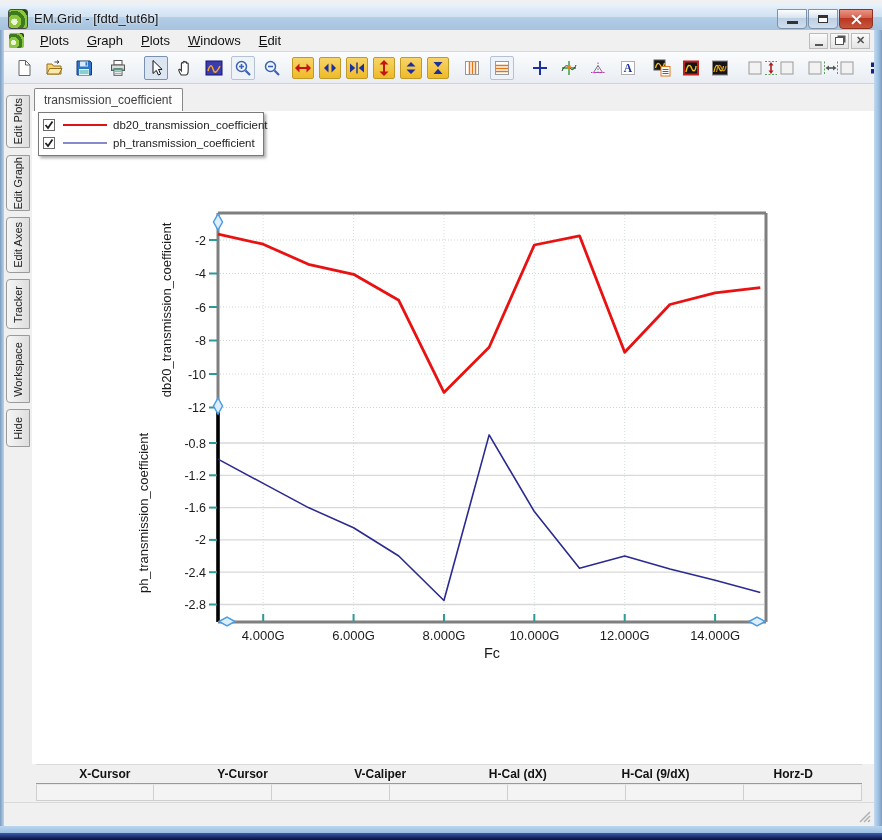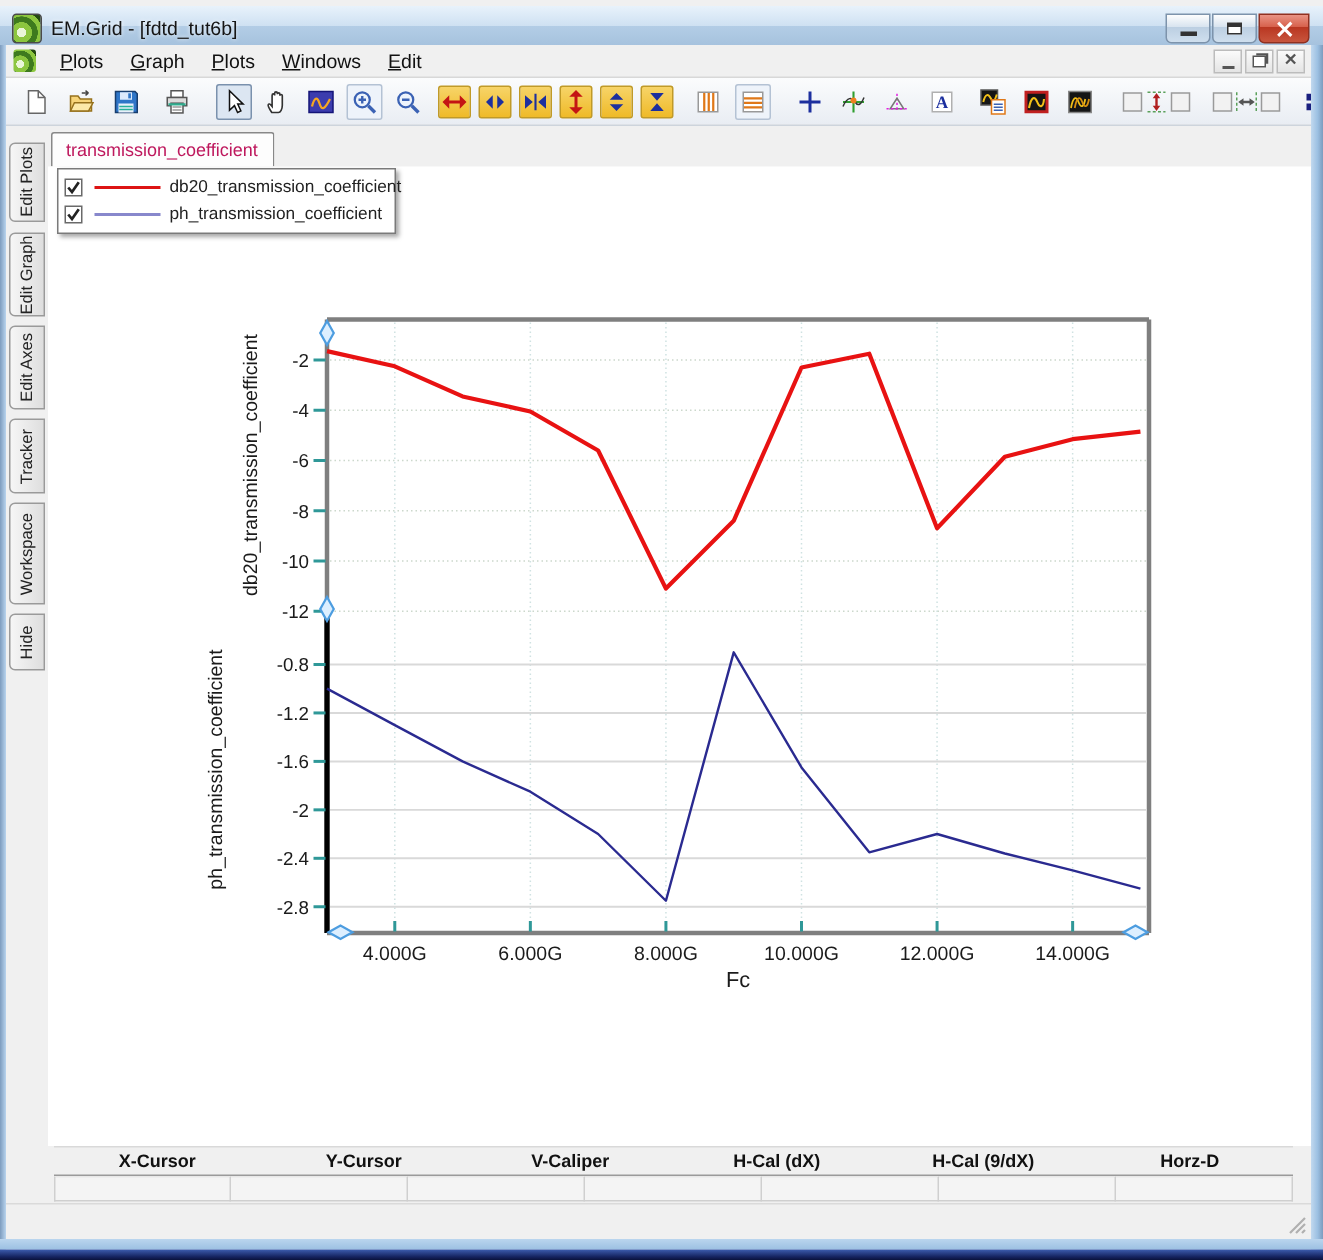--- a/index.html
+++ b/index.html
@@ -51,21 +51,21 @@
   .tbtn.framed{background:#eef3fa;border-color:#b4c2d4;}
   .tbtn.yellow{background:linear-gradient(#f7d468,#efba28);border-color:#c09a28;width:22px;height:22px;margin:0 1px;}
   .tbtn.group{width:50px;}
   .tbtn.group svg{width:46px;height:18px;}
   .tb-layout{display:flex;align-items:center;flex:0 0 auto;}
   .tb-layout svg{width:18px;height:18px;}
   
   .tabrow{position:absolute;left:32px;top:86px;width:842px;height:25px;background:#f0f0f0;}
   .doc-tab{position:absolute;left:2px;top:2px;height:23px;background:#fdfdfd;
     border:1px solid #888;border-bottom:none;border-radius:2px 2px 0 0;
-    font-size:12px;color:#be185d;padding:4px 10px 0 9px;}
+    font-size:12px;color:#404040;padding:4px 10px 0 9px;}
   
   .sidebar{position:absolute;left:4px;top:86px;width:28px;height:717px;background:#f0f0f0;}
   .side-tab{position:absolute;left:2px;width:24px;background:linear-gradient(90deg,#f6f6f6,#dedede);
     border:1px solid #9a9a9a;border-radius:4px 0 0 4px;display:flex;align-items:center;justify-content:center;}
   .side-tab span{writing-mode:vertical-rl;transform:rotate(180deg);font-size:11px;color:#222;}
   
   .canvas{position:absolute;left:32px;top:111px;width:842px;height:653px;background:#fff;}
   #chart-svg{position:absolute;left:0;top:0;width:882px;height:840px;pointer-events:none;font-family:"Liberation Sans",sans-serif;}
   
   .legend{position:absolute;left:38px;top:112px;width:226px;background:#fff;

